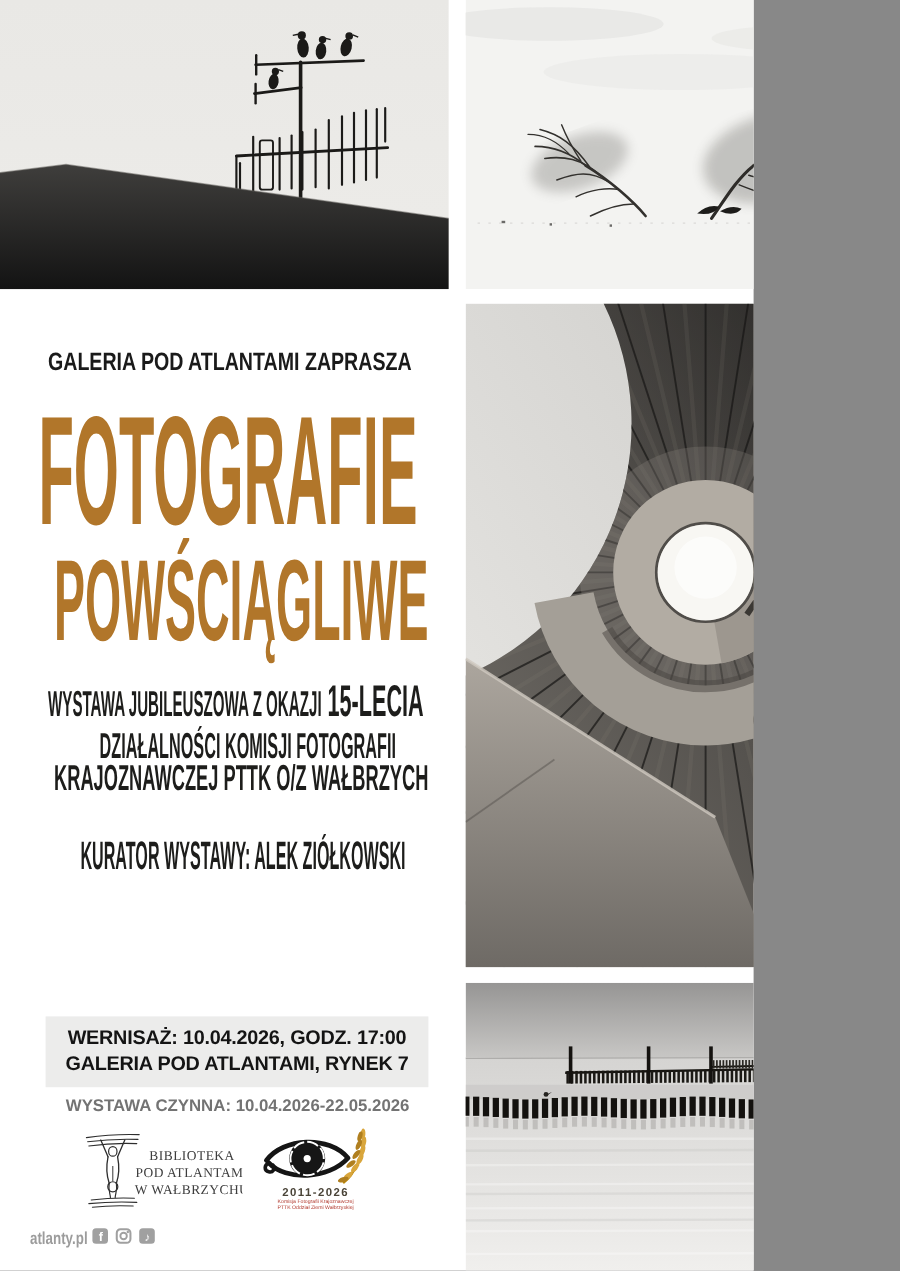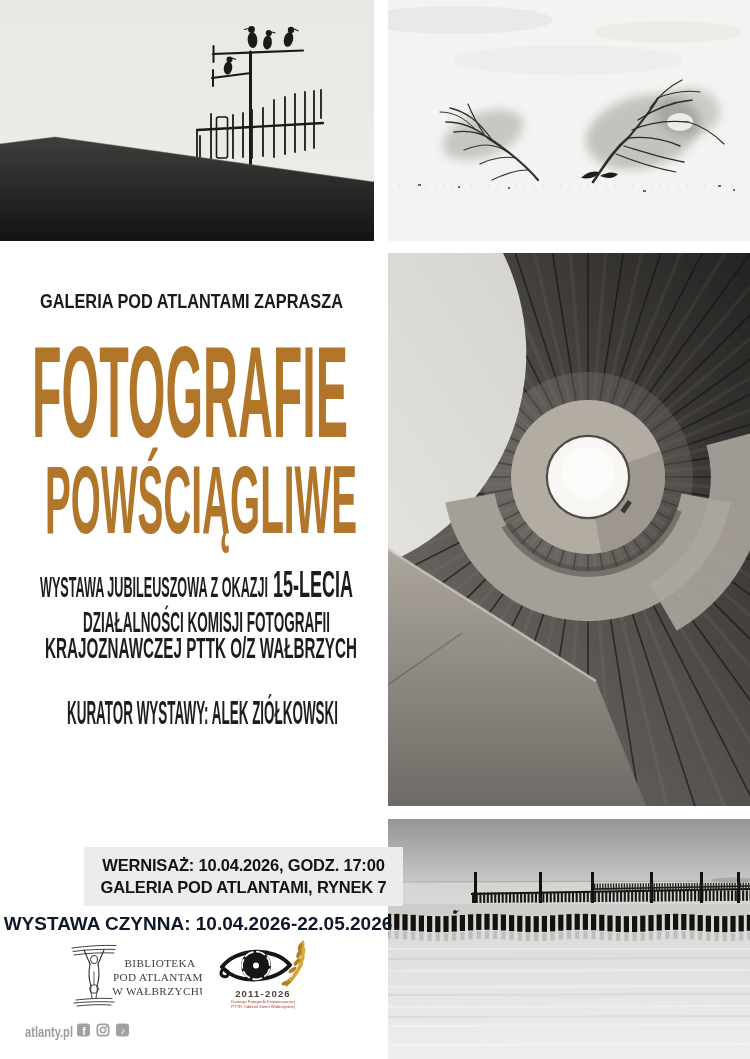--- a/index.html
+++ b/index.html
@@ -1,26 +1,26 @@
 <!DOCTYPE html>
 <html><head>
 <meta charset="utf-8">
 <style>
   html,body{margin:0;padding:0;background:#888;}
-  #poster{position:relative;width:750px;height:1059px;background:#fff;overflow:hidden;
+  #poster{position:relative;width:628px;height:1059px;background:#fff;overflow:hidden;
           font-family:"Liberation Sans",sans-serif;}
   #poster svg{display:block;}
   .abs{position:absolute;}
   .photo{position:absolute;}
   .svgtext{font-family:"Liberation Sans",sans-serif;font-weight:bold;}
   .vbox{position:absolute;left:38px;top:847px;width:319px;height:59px;background:#ececeb;
-        display:flex;flex-direction:column;justify-content:center;align-items:center;gap:1px;margin-left:46px;}
+        display:flex;flex-direction:column;justify-content:center;align-items:center;gap:1px;}
   .vbox div{font-weight:bold;font-size:16.5px;color:#141414;letter-spacing:-.2px;white-space:nowrap;line-height:1.3;}
   .opendates{position:absolute;left:0;top:913px;width:396px;text-align:center;
-             font-weight:bold;font-size:19px;color:#0f172a;white-space:nowrap;}
+             font-weight:bold;font-size:14px;color:#737373;white-space:nowrap;}
   .seriftxt{font-family:"Liberation Serif",serif;}
 </style>
 </head>
 <body>
 
 <div id="poster">
 
   <svg class="photo" style="left:0;top:0" width="374" height="241" viewBox="0 0 374 241">
     <defs>
       <linearGradient id="sky1" x1="0" y1="0" x2="0" y2="1">

